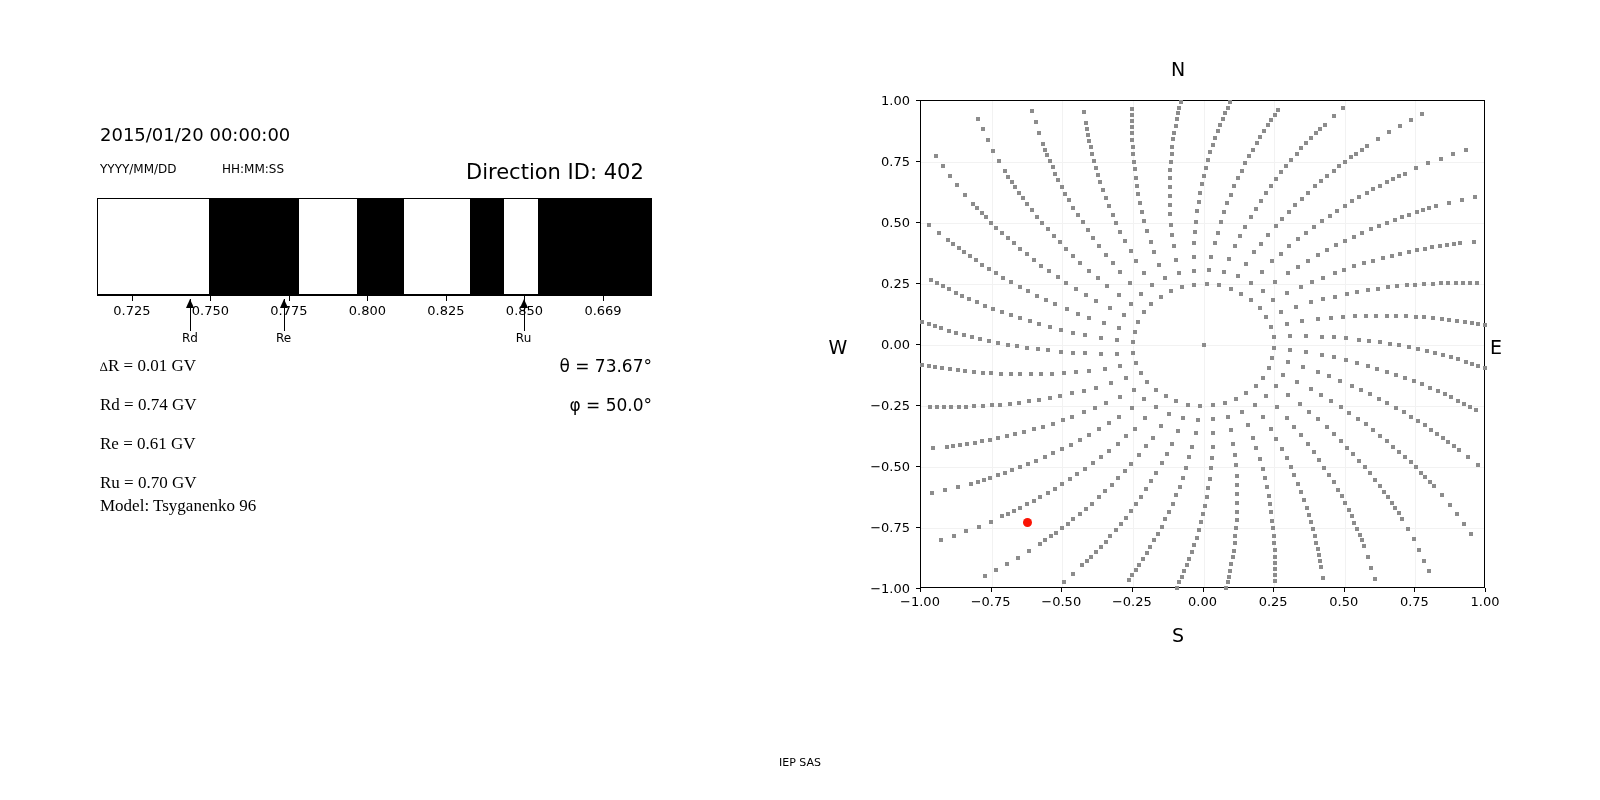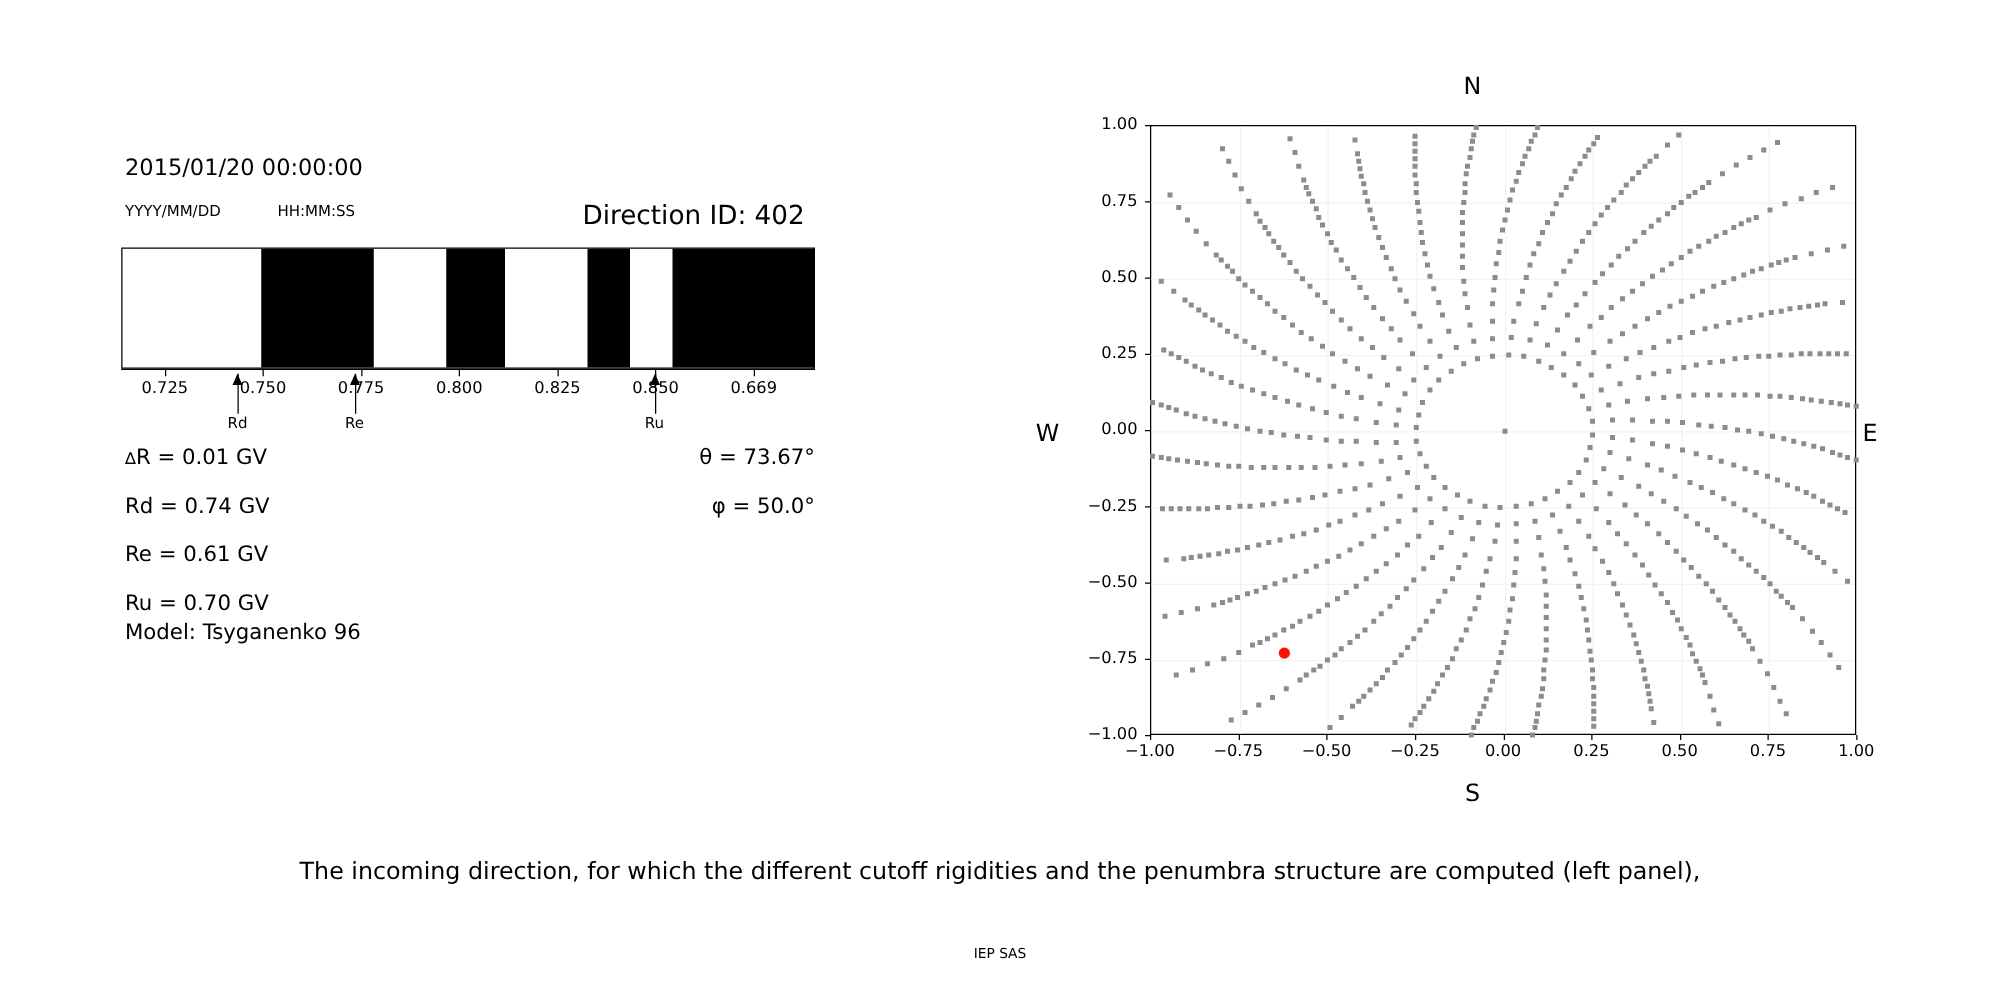--- a/index.html
+++ b/index.html
@@ -28,21 +28,21 @@
   .pen-tlabel{position:absolute;top:303px;font-size:13px;transform:translateX(-50%);white-space:nowrap;}
 
   
   .arrow{position:absolute;width:1px;background:#000;}
   .arrow .head{position:absolute;left:-4px;top:0;width:0;height:0;
                border-left:4.5px solid transparent;border-right:4.5px solid transparent;
                border-bottom:9px solid #000;}
   .arrow-label{position:absolute;font-size:12px;transform:translateX(-50%);white-space:nowrap;}
 
   
-  .par{position:absolute;left:100px;font-size:17px;white-space:nowrap;}
+  .par{position:absolute;left:100px;font-size:17px;white-space:nowrap;font-family:Liberation Serif, serif;}
   .par-r{position:absolute;font-size:17px;white-space:nowrap;text-align:right;}
   .small-delta{font-size:13px;}
 
   
   .plot-box{position:absolute;left:920px;top:100px;width:565px;height:488px;
             border:1.2px solid #000;box-sizing:border-box;background:#fff;}
   .grid-v{position:absolute;top:0;height:100%;width:1px;background:#f2f2f2;}
   .grid-h{position:absolute;left:0;width:100%;height:1px;background:#f2f2f2;}
   .dot{position:absolute;width:4px;height:4px;background:#8c8c8c;}
   .dot.red{width:9px;height:9px;background:#fa1405;border-radius:50%;z-index:5;}
@@ -1037,16 +1037,15 @@
       <div class="ytl" style="top: 161px;">0.75</div>
       <div class="yt" style="top: 100px;"></div>
       <div class="ytl" style="top: 100px;">1.00</div>
     </div>
 
   <div class="cmp cmp-n">N</div>
   <div class="cmp cmp-s">S</div>
   <div class="cmp cmp-w">W</div>
   <div class="cmp cmp-e">E</div>
 
-  <div class="cap1">The incoming direction, for which the different cutoff rigidities and the penumbra structure are computed (left panel),</div>
   <div class="footer">IEP SAS</div>
 
 </div>
 
 </body></html>

